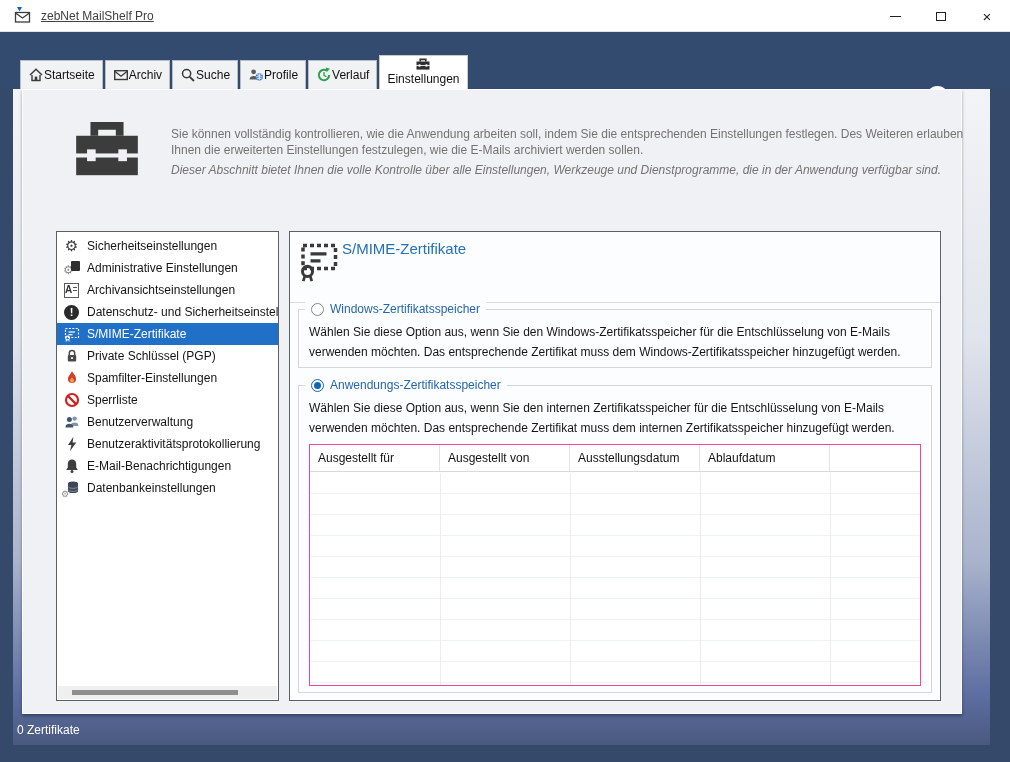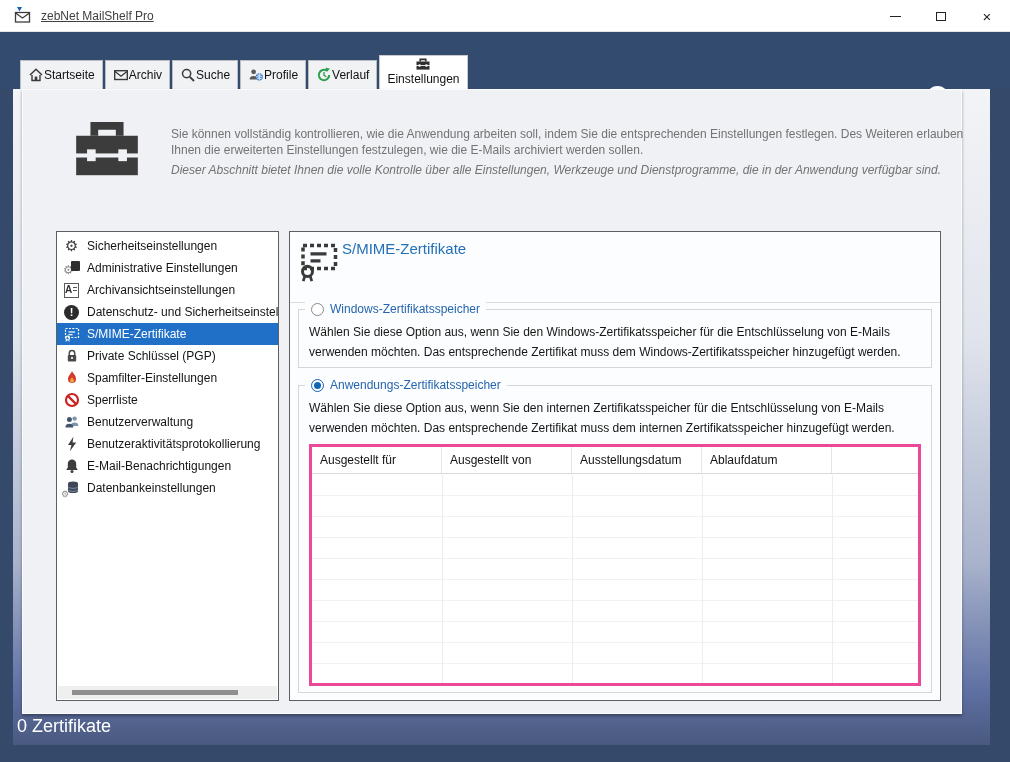--- a/index.html
+++ b/index.html
@@ -28,21 +28,21 @@
   .ticon { width:16px; height:16px; display:flex; align-items:center; justify-content:center; }
   .help-btn { position:absolute; right:61px; top:54px; width:23px; height:23px; border-radius:50%;
     background:#ffffff; color:#344b70; font-weight:bold; font-size:14px;
     display:flex; align-items:center; justify-content:center; }
   .menu-btn { position:absolute; right:23px; top:57px; width:22px; height:17px;
     display:flex; flex-direction:column; justify-content:space-between; }
   .menu-btn .bar { height:3.5px; background:#ffffff; border-radius:1px; }
   
   .backdrop { position:absolute; top:89px; left:13px; right:20px; bottom:17px;
     background:linear-gradient(180deg,#f3f4f7 0%,#e0e4ec 38%,#a9b3cc 72%,#5e6fa2 92%,#49597f 100%); }
-  .status-text { position:absolute; left:4px; bottom:8px; color:#ffffff; font-size:18px; }
+  .status-text { position:absolute; left:4px; bottom:8px; color:#ffffff; font-size:12px; }
   
   .content-panel { position:absolute; top:0; left:9px; width:940px; height:625px;
     background:#f0f1f4; border:1px solid #fafbfc; box-shadow:0 2px 3px rgba(0,0,0,0.35); }
   .header-icon { position:absolute; left:46px; top:24px; }
   .intro { position:absolute; left:148px; top:36px; width:794px; line-height:16px; color:#737373; }
   .intro p + p { margin-top:4px;font-style:italic; }
   
   .sidebar { position:absolute; left:33px; top:141px; width:223px; height:470px;
     background:#ffffff; border:1px solid #5c6066; }
   .side-list { padding-top:3px; }
@@ -63,21 +63,21 @@
   .gb1 { top:77px; height:59px; }
   .gb2 { top:153px; height:308px; }
   .gb-legend { position:absolute; top:-8px; left:6px; background:#fcfdfe; padding:0 6px;
     display:flex; align-items:center; gap:6px; color:#2565ae; white-space:nowrap; }
   .radio { width:13px; height:13px; border-radius:50%; border:1px solid #8a8a8a; background:#fff; position:relative; }
   .radio.checked { border-color:#1464b4; }
   .radio.checked::after { content:""; position:absolute; inset:2px; border-radius:50%; background:#1464b4; }
   .gb-desc { padding:12px 10px 0 10px; line-height:20px; color:#161616; }
   
   .cert-table { position:absolute; left:10px; right:10px; top:58px; bottom:6px;
-    border:3px solid #ec4899; background:#ffffff; overflow:hidden; }
+    border:1px solid #ec4899; background:#ffffff; overflow:hidden; }
   .tbl-head { display:flex; height:27px; border-bottom:1px solid #d9d9d9; }
   .tbl-th { width:130px; line-height:26px; padding-left:8px; border-right:1px solid #e4e4e4;
     color:#111; white-space:nowrap; overflow:hidden; }
   .tbl-th:last-child { width:auto; flex:1; border-right:none; }
   .tbl-body { position:absolute; top:28px; left:0; right:0; bottom:0;
     background:repeating-linear-gradient(180deg,#ffffff 0px,#ffffff 20px,#eef1f5 20px,#eef1f5 21px); }
   .vsep { position:absolute; top:0; bottom:0; width:1px; background:#ededed; }
 </style>
 </head>
 <body>

